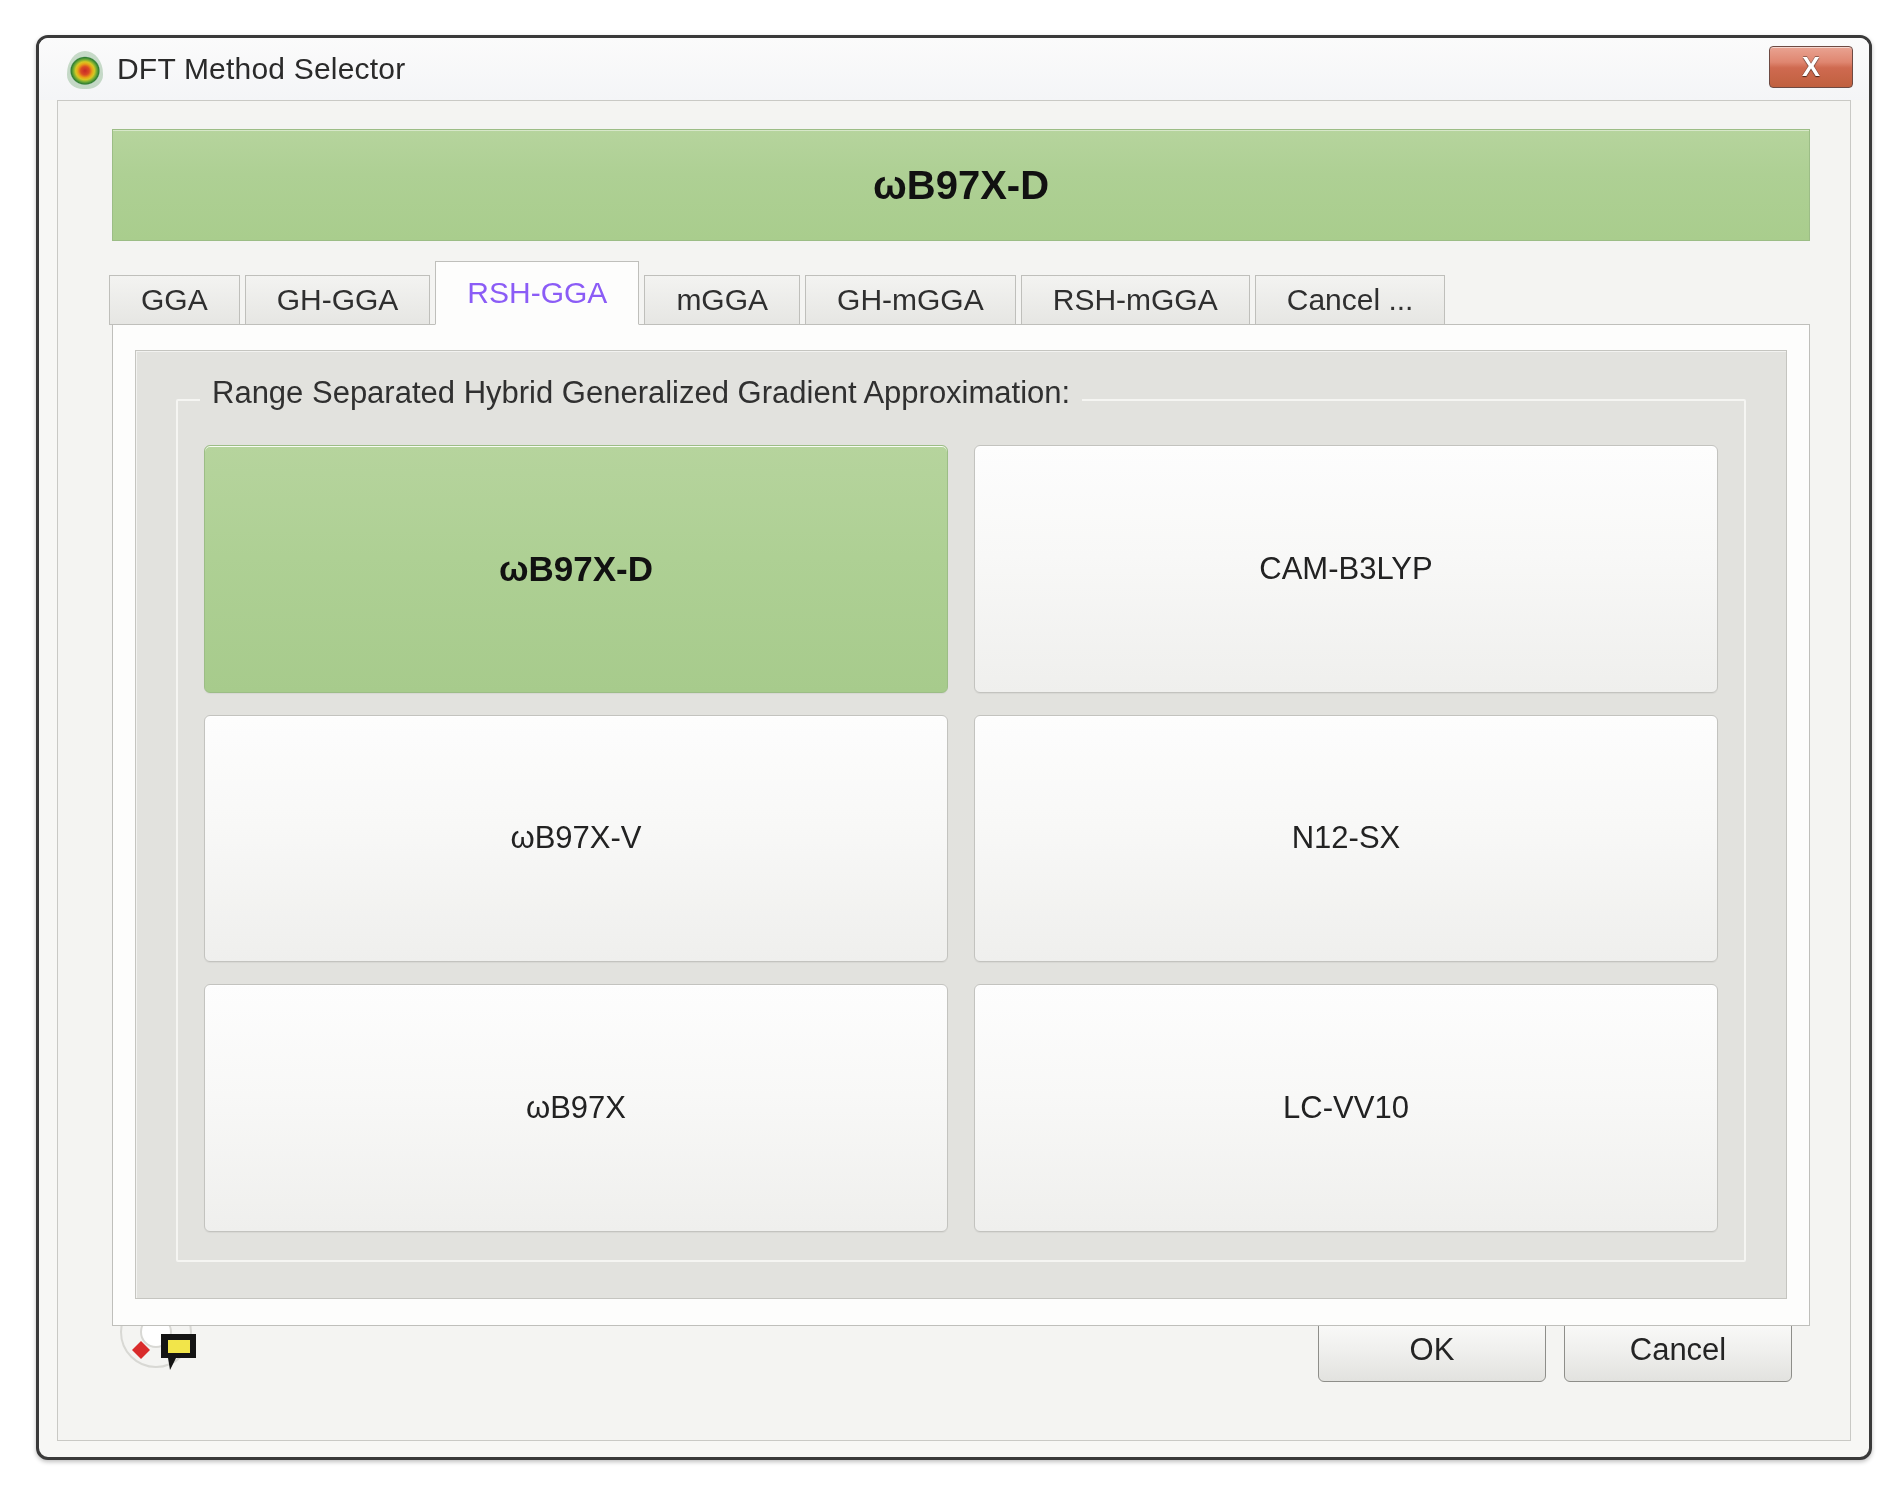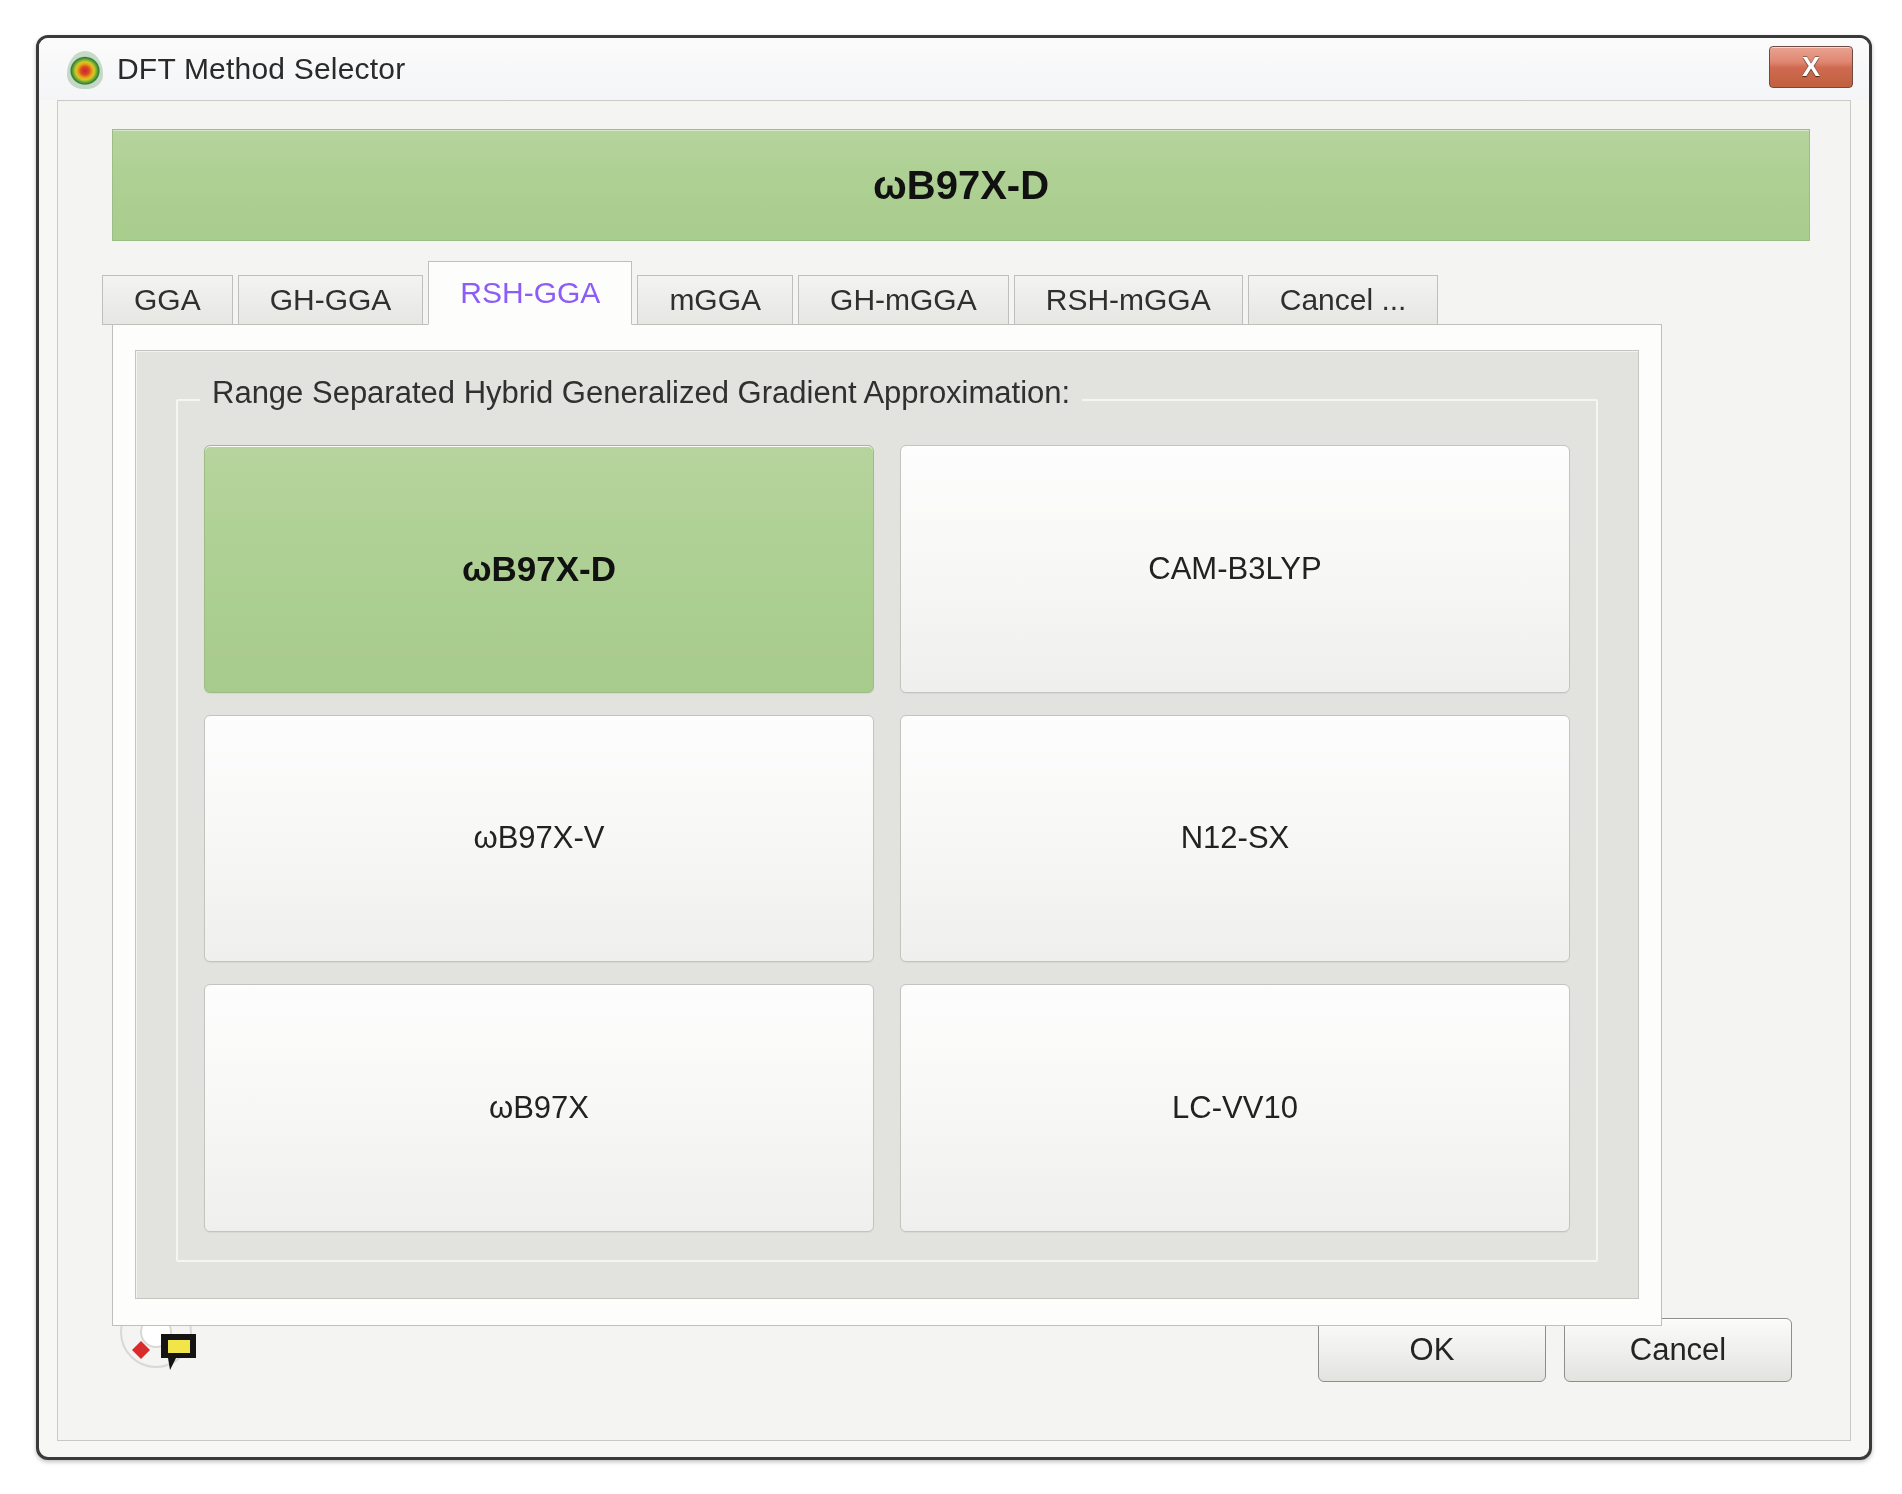--- a/index.html
+++ b/index.html
@@ -111,21 +111,21 @@
   }
   #selected-banner-label {
     font-size: 40px;
     font-weight: bold;
     color: #111111;
   }
 
   
   #tabstrip {
     position: absolute;
-    left: 44px;
+    left: 51px;
     top: 160px;
     width: 1698px;
     height: 64px;
     display: flex;
     align-items: flex-end;
     z-index: 3;
   }
   .tab {
     height: 50px;
     padding: 0 31px;
@@ -149,21 +149,21 @@
     position: relative;
     z-index: 4;
     color: #8b5cf6;
   }
 
   
   #tab-panel {
     position: absolute;
     left: 54px;
     top: 223px;
-    width: 1550px;
+    width: 1698px;
     height: 360px;
     background: #fdfdfc;
     border: 1px solid #bfbfbb;
     z-index: 2;
   }
   #tab-panel {
     height: 1002px;
   }
 
   

